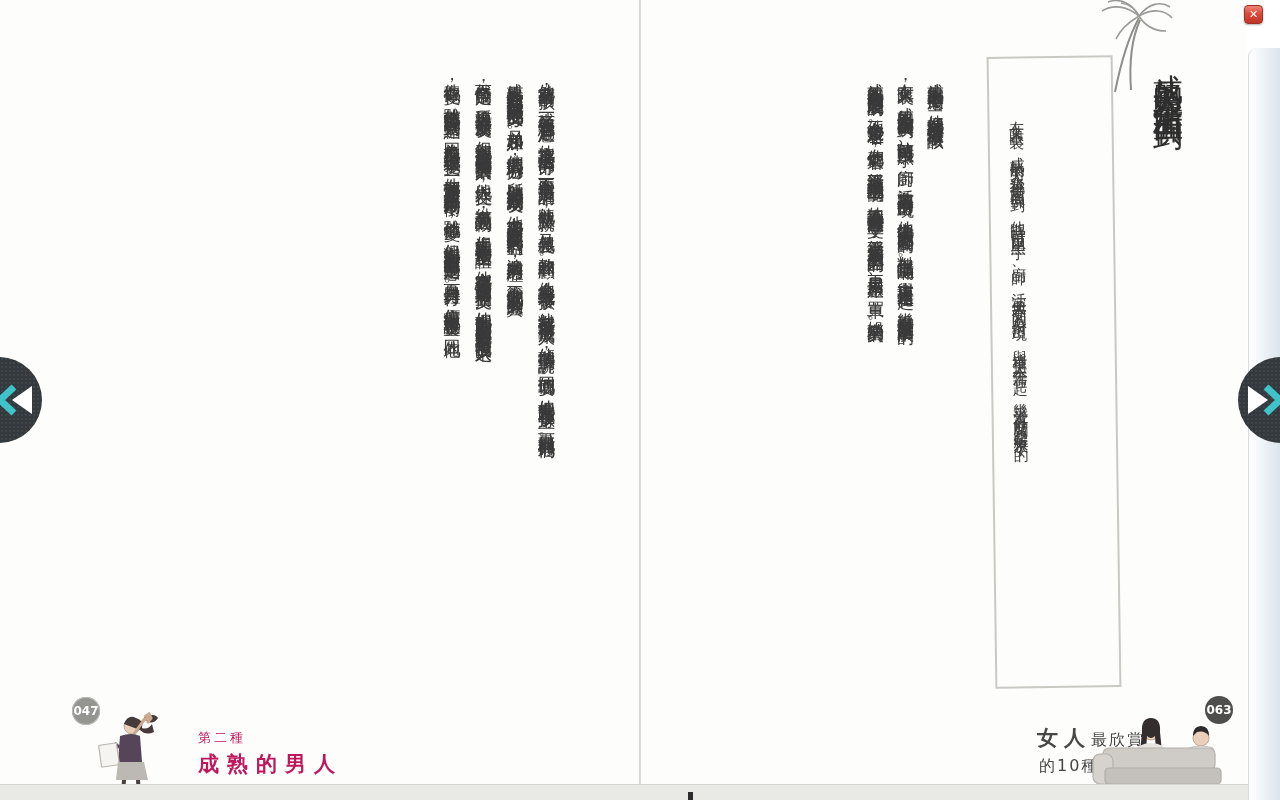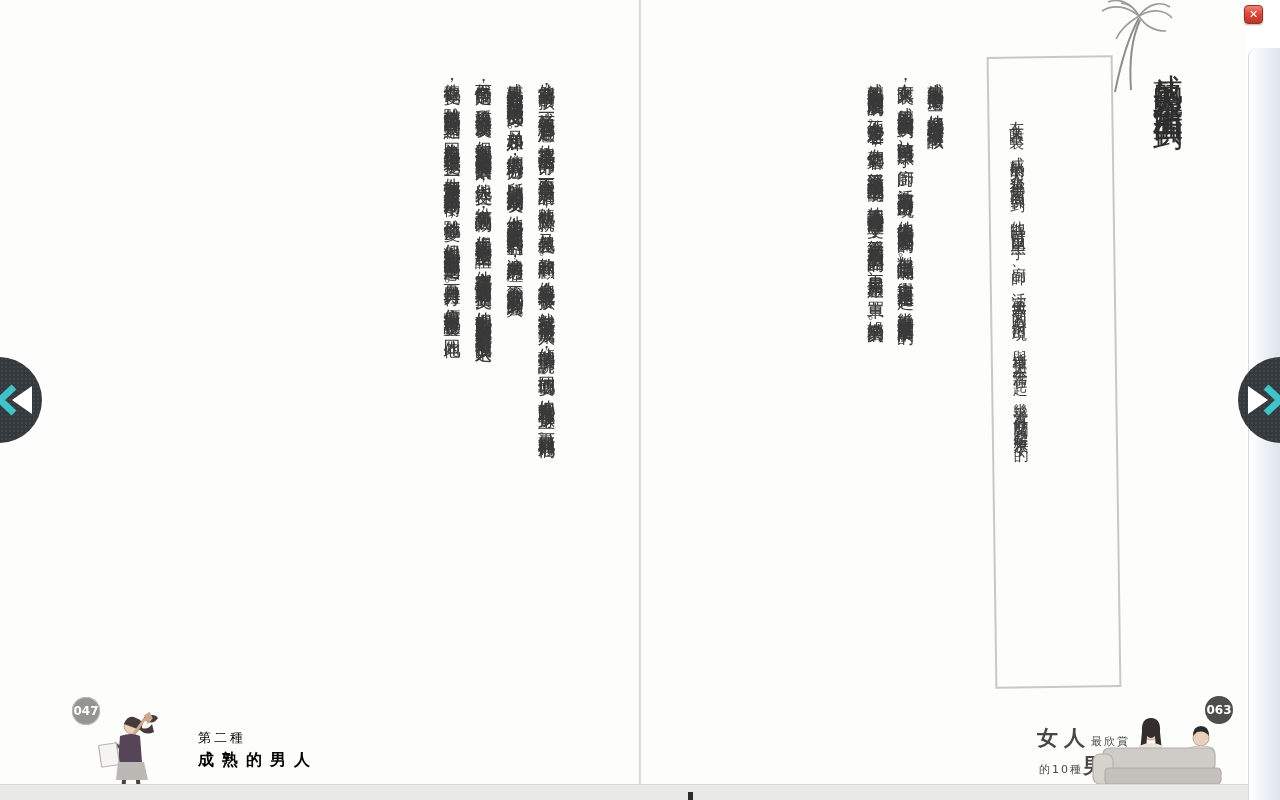--- a/index.html
+++ b/index.html
@@ -35,29 +35,29 @@
                 font-size: 15px; line-height: 37px; letter-spacing: 3.5px;
                 text-indent: 2em; color: #3e3e3e; }
 
   
   .badge { position: absolute; width: 28px; height: 28px; border-radius: 50%;
            color: #fff; text-align: center;
            font: bold 12px/28px "DejaVu Sans", "Liberation Sans", sans-serif; }
   .badge-left  { left: 60px;  top: 697px; background: #949491; box-shadow: 0 0 0 1px #b9b9b6 inset; margin-left: 12px; }
   .badge-right { left: 564px; top: 696px; background: #4e4e4c; }
 
-  .caption-left { position: absolute; left: 198px; top: 729px; color: #000000;
+  .caption-left { position: absolute; left: 198px; top: 729px; color: #be185d;
                   font-family: "DejaVu Sans", "Liberation Sans", sans-serif; }
   .caption-left .series   { font-size: 13px; letter-spacing: 3px; margin-bottom: 3px; }
-  .caption-left .chapname { font-size: 16px; letter-spacing: 8px; font-weight: bold; }
+  .caption-left .chapname { font-size: 21px; letter-spacing: 8px; font-weight: bold; }
 
   .caption-right { position: absolute; left: 396px; top: 726px; color: #474747;
                    font-family: "DejaVu Sans", "Liberation Sans", sans-serif; line-height: 25px; }
   .caption-right .big   { font-size: 21px; font-weight: bold; letter-spacing: 6px; text-align: right; }
-  .caption-right .small { font-size: 11px; letter-spacing: 2px; }
+  .caption-right .small { font-size: 16px; letter-spacing: 2px; }
   .caption-right .row2  { padding-left: 2px; }
 
   .illu-left  { position: absolute; left: 70px;  top: 710px; }
   .illu-right { position: absolute; left: 438px; top: 706px; }
   .palm { position: absolute; left: 438px; top: 0; }
 
   .bottom-edge { position: absolute; left: 0; top: 784px; width: 1248px; height: 16px;
                  background: linear-gradient(180deg, #ececе9, #e3e3df); background-color:#e9e9e6;
                  border-top: 1px solid #d6d6d2; }
   .edge-mark { position: absolute; left: 688px; top: 792px; width: 5px; height: 8px; background: #2c2c2c; }

